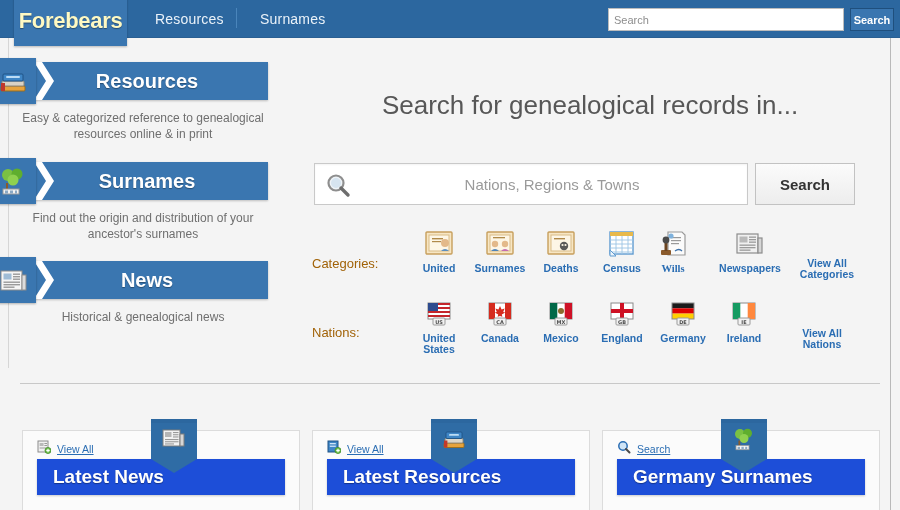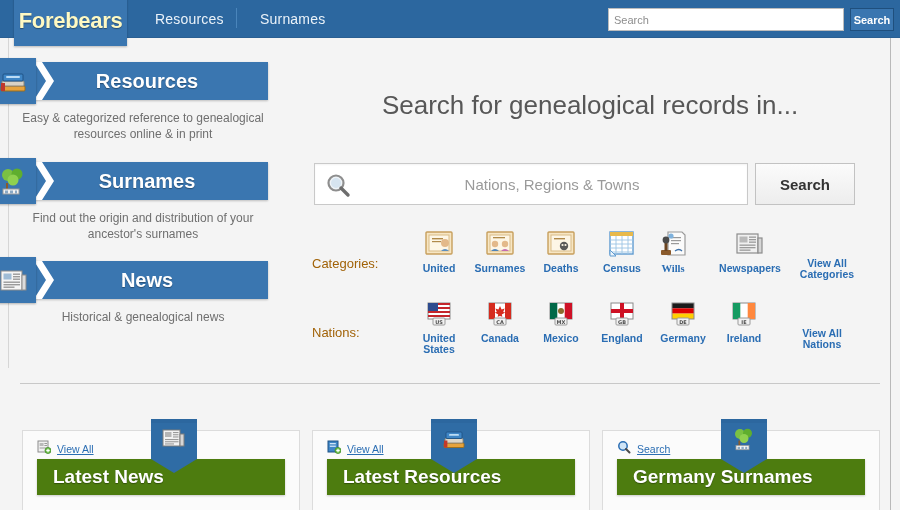--- a/index.html
+++ b/index.html
@@ -178,21 +178,21 @@
   .panel-toplink {
     position: absolute; left: 14px; top: 9px;
     display: flex; align-items: center; gap: 6px; text-align: right;
   }
   .panel-toplink a {
     color: #2a6db3; font-size: 10.5px; text-decoration: underline;
   }
   .panel-banner {
     position: absolute; left: 14px; top: 28px;
     height: 36px;
-    background: #4d7c0f;
+    background: #1d4ed8;
     box-shadow: 0 1px 2px rgba(0,0,0,.2);
     display: flex; align-items: center;
   }
   .panel-banner span {
     color: #ffffff; font-size: 19px; font-weight: bold;
     padding-left: 16px;
     text-shadow: 0 1px 1px rgba(0,0,0,.35);
   }
   .panel-badge {
     position: absolute; top: -12px;

